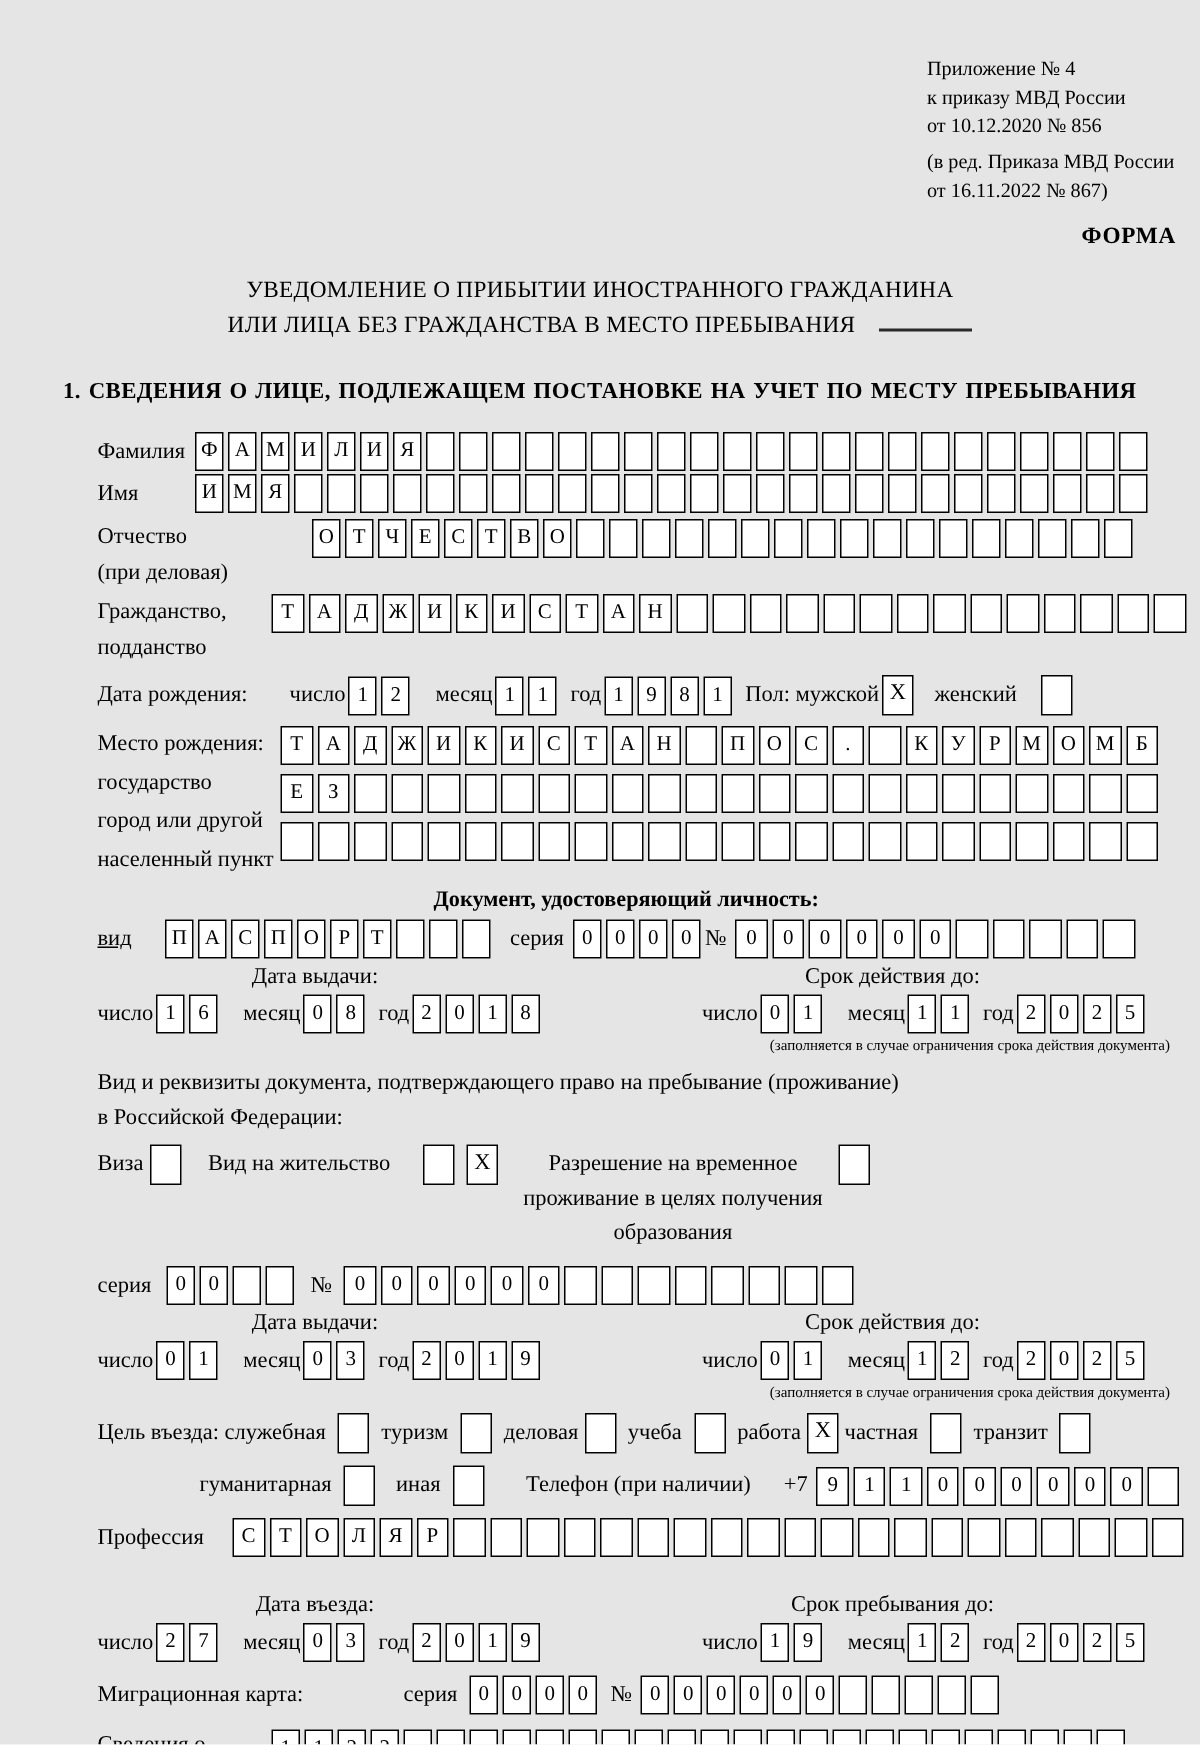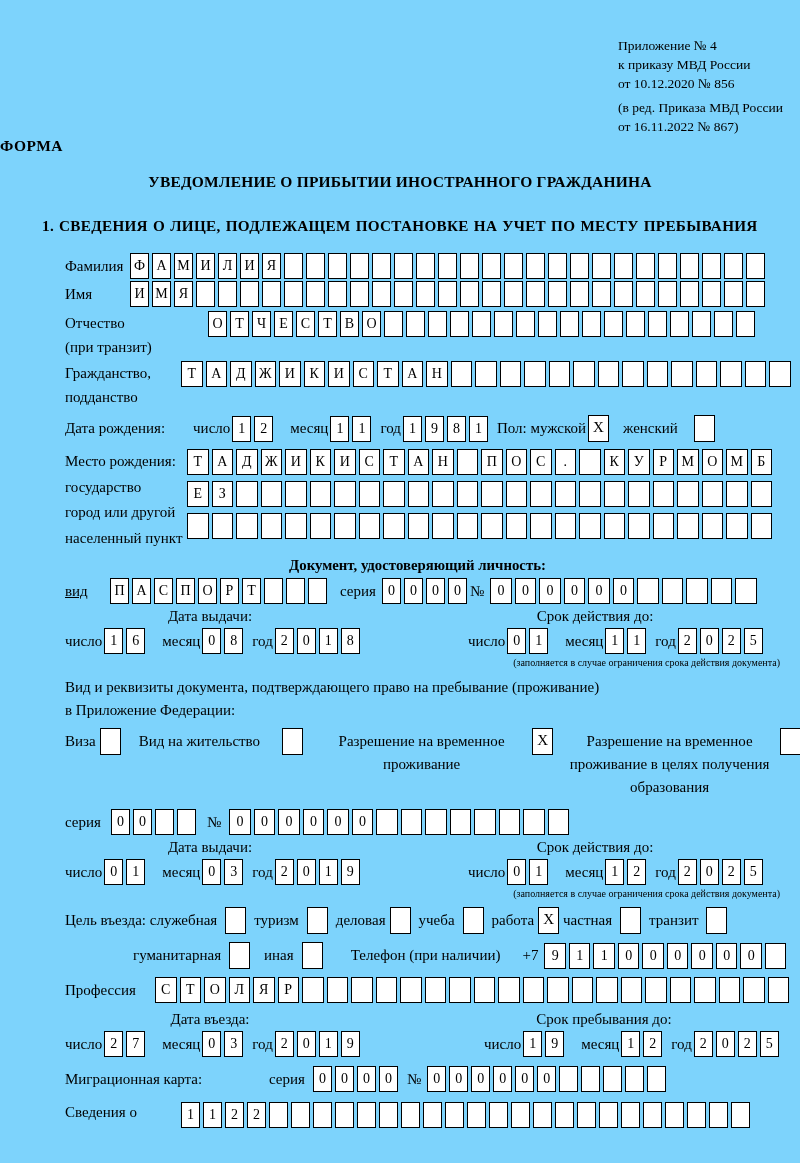--- a/index.html
+++ b/index.html
@@ -1,26 +1,26 @@
 <!DOCTYPE html>
 <html><head>
 <meta charset="utf-8">
 <style>
   * { margin:0; padding:0; box-sizing:border-box; }
   html,body { background:#fff; }
   .page {
-    width:800px; height:1163px; background:#7dd3fc; color:#000;
+    width:800px; height:1163px; background:#e5e5e5; color:#000;
     font-family:"Liberation Serif", serif; font-size:15px;
     position:relative; overflow:hidden;
   }
   
   .hdr { margin-left:618px; padding-top:36px; font-size:13.5px; line-height:19px; }
   .hdr-gap { height:5px; }
-  .forma { text-align:left; padding-right:40px; font-weight:bold; font-size:15.5px; margin-top:1px; letter-spacing:.5px; }
-  .title { text-align:center; font-weight:bold; font-size:15.5px; line-height:23px; margin-top:15px; letter-spacing:.2px; }
+  .forma { text-align:right; padding-right:16px; font-weight:bold; font-size:15.5px; margin-top:13px; letter-spacing:.5px; }
+  .title { text-align:center; font-weight:normal; font-size:15.5px; line-height:23px; margin-top:15px; letter-spacing:.2px; }
   .blank-line { display:inline-block; width:62px; border-bottom:2px solid #2a2a2a; margin-left:16px; }
   .sec1 { font-weight:bold; font-size:15.2px; margin:24px 0 0 42px; letter-spacing:.3px; word-spacing:1px; }
   
   .body { margin-left:65px; margin-top:18px; width:715px; }
   .frow { display:flex; align-items:center; margin-bottom:2px; }
   .atop { align-items:flex-start; }
   .lbl { flex:none; line-height:26px; }
   .lbl2 { flex:none; line-height:24px; }
   .w65 { width:65px; }
   .w143 { width:143px; }
@@ -65,20 +65,23 @@
     <div>от 10.12.2020 № 856</div>
     <div class="hdr-gap"></div>
     <div>(в ред. Приказа МВД России</div>
     <div>от 16.11.2022 № 867)</div>
   </div>
 
   <div class="forma">ФОРМА</div>
 
   <div class="title">
     <div>УВЕДОМЛЕНИЕ О ПРИБЫТИИ ИНОСТРАННОГО ГРАЖДАНИНА</div>
+    <div>
+      <span>ИЛИ ЛИЦА БЕЗ ГРАЖДАНСТВА В МЕСТО ПРЕБЫВАНИЯ</span><span class="blank-line"></span>
+    </div>
   </div>
 
   <div class="sec1">1. СВЕДЕНИЯ О ЛИЦЕ, ПОДЛЕЖАЩЕМ ПОСТАНОВКЕ НА УЧЕТ ПО МЕСТУ ПРЕБЫВАНИЯ</div>
 
   <div class="body">
 
     <div class="frow">
       <span class="lbl w65">Фамилия</span>
       <span class="cells">
           <span class="cell">Ф</span>
@@ -144,21 +147,21 @@
           <span class="cell"></span>
           <span class="cell"></span>
           <span class="cell"></span>
           <span class="cell"></span>
         </span>
     </div>
 
     <div class="frow atop">
       <span class="lbl2 w143">
         <div>Отчество</div>
-        <div>(при транзит)</div>
+        <div>(при деловая)</div>
       </span>
       <span class="cells">
           <span class="cell">О</span>
           <span class="cell">Т</span>
           <span class="cell">Ч</span>
           <span class="cell">Е</span>
           <span class="cell">С</span>
           <span class="cell">Т</span>
           <span class="cell">В</span>
           <span class="cell">О</span>
@@ -412,29 +415,28 @@
               <span class="cell">2</span>
               <span class="cell">5</span>
             </span>
         </div>
       </div>
     </div>
     <div class="note-right">(заполняется в случае ограничения срока действия документа)</div>
 
     <div class="intro">
       <div>Вид и реквизиты документа, подтверждающего право на пребывание (проживание)</div>
-      <div>в Приложение Федерации:</div>
+      <div>в Российской Федерации:</div>
     </div>
 
     <div class="permit-row">
       <span class="plbl">Виза</span>
       <span class="cell cb pgap4"></span>
       <span class="plbl" style="margin-left:18px;">Вид на жительство</span>
       <span class="cell cb" style="margin-left:22px;"></span>
-      <span class="pwrap" style="margin-left:16px;">Разрешение на временное проживание</span>
       <span class="cell cb pgap8">X</span>
       <span class="pwrap" style="margin-left:14px;">Разрешение на временное проживание в целях получения образования</span>
       <span class="cell cb pgap8"></span>
     </div>
 
     <div class="frow" style="margin-top:10px;">
       <span class="dlbl" style="margin-right:10px;">серия</span>
       <span class="cells">
           <span class="cell">0</span>
           <span class="cell">0</span>
@@ -571,21 +573,21 @@
           <span class="cell"></span>
           <span class="cell"></span>
           <span class="cell"></span>
           <span class="cell"></span>
           <span class="cell"></span>
           <span class="cell"></span>
           <span class="cell"></span>
         </span>
     </div>
 
-    <div class="dates-pair" style="margin-top:8px;gap:16px;">
+    <div class="dates-pair" style="margin-top:24px;">
       <div class="dcol-l">
         <div class="dhead dhead-l">Дата въезда:</div>
         <div class="dgroup">
           <span class="dlbl">число</span>
           <span class="cells">
               <span class="cell">2</span>
               <span class="cell">7</span>
             </span>
           <span class="dlbl mlg">месяц</span>
           <span class="cells">

